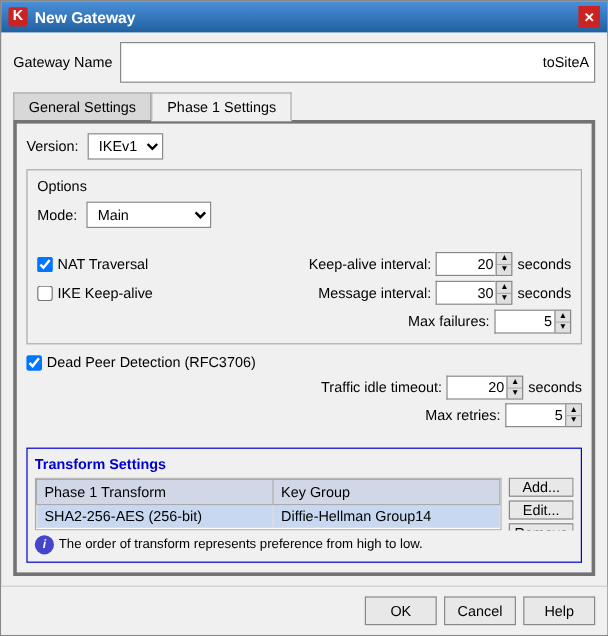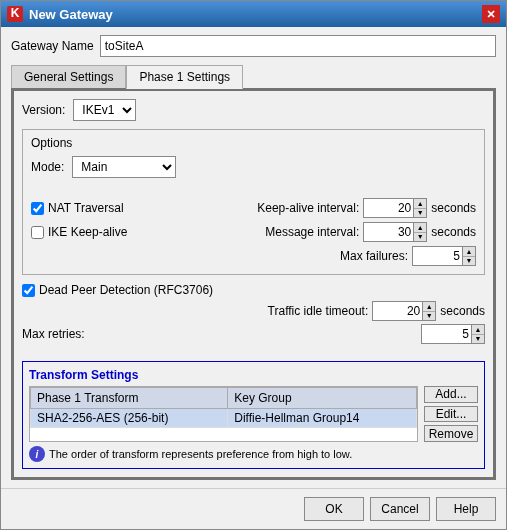--- a/index.html
+++ b/index.html
@@ -49,25 +49,26 @@
 
     .gateway-name-row {
       display: flex;
       align-items: center;
       gap: 6px;
       margin-bottom: 8px;
     }
     .gateway-name-label { white-space: nowrap; }
     .gateway-name-input {
       flex: 1;
-      height: 22px;
+      height: 34px;
       border: 1px solid #888;
       background: white;
       padding: 2px 4px;
       font-size: 12px;
+      text-align: right;
     }
 
     .tabs {
       display: flex;
       gap: 0;
       margin-bottom: 0;
     }
     .tab {
       padding: 4px 12px;
       border: 1px solid #aaa;
@@ -409,21 +410,21 @@
             <div class="spinner-group">
               <input class="spinner-input" type="text" value="20" style="">
               <div class="spinner-arrows">
                 <button class="arrow-up">▲</button>
                 <button class="arrow-down">▼</button>
               </div>
             </div>
             <label>seconds</label>
           </div>
 
-          <div style="display:flex; align-items:center; justify-content:space-between; gap:4px;">
+          <div style="display:flex; align-items:center; justify-content:flex-end; gap:4px;">
             <label>Max retries:</label>
             <div class="spinner-group">
               <input class="spinner-input" type="text" value="5" style="">
               <div class="spinner-arrows">
                 <button class="arrow-up">▲</button>
                 <button class="arrow-down">▼</button>
               </div>
             </div>
           </div>
         </div>

